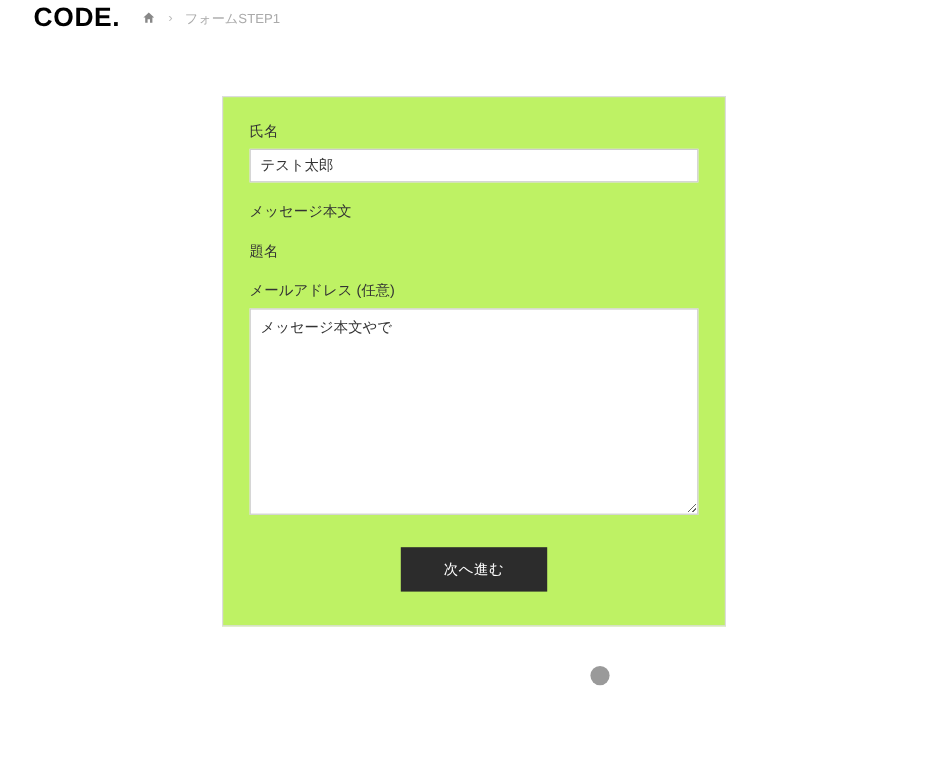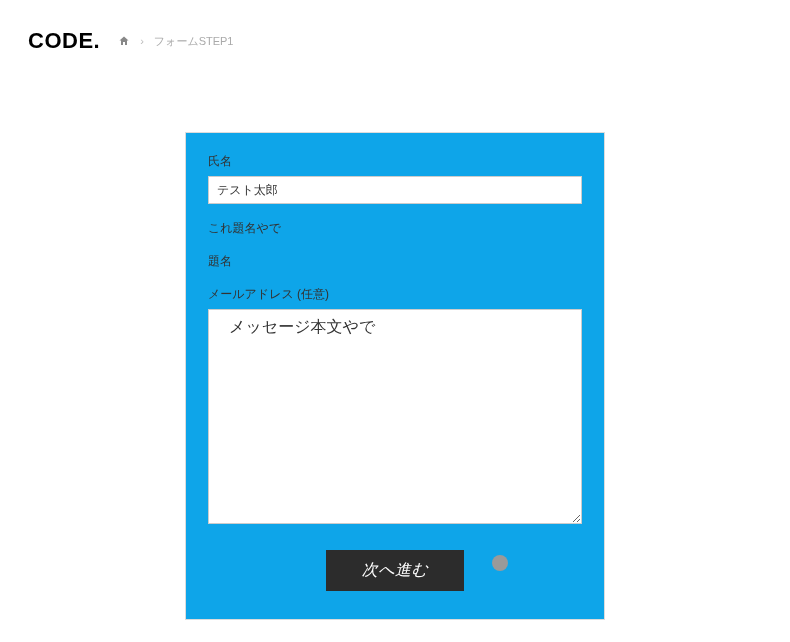--- a/index.html
+++ b/index.html
@@ -11,21 +11,21 @@
       font-family: -apple-system, BlinkMacSystemFont, "Segoe UI", "Hiragino Sans", "Hiragino Kaku Gothic ProN", Meiryo, sans-serif;
       background: #ffffff;
       width: 790px;
       height: 642px;
       overflow: hidden;
       position: relative;
     }
     .header {
       display: flex;
       align-items: center;
-      padding: 28px 28px;
+      padding: 2px 28px;
       gap: 18px;
     }
     .logo {
       font-size: 22px;
       font-weight: 900;
       letter-spacing: 0.5px;
       color: #000;
     }
     .breadcrumb {
       display: flex;
@@ -43,21 +43,21 @@
       color: #bbb;
       font-size: 11px;
     }
     .breadcrumb-current {
       color: #aaa;
       font-size: 11px;
     }
     .form-container {
       width: 420px;
       margin: 50px auto 0;
-      background: #0ea5e9;
+      background: #bef264;
       border: 1px solid #dcdcdc;
       padding: 20px 22px 28px 22px;
     }
     .form-group {
       margin-bottom: 16px;
     }
     .form-label {
       display: block;
       font-size: 12px;
       color: #333;
@@ -70,44 +70,43 @@
       border: 1px solid #cccccc;
       background: #ffffff;
       padding: 0 8px;
       font-size: 12px;
       color: #333;
       font-family: Liberation Sans, sans-serif;
       outline: none;
     }
     .form-textarea {
       width: 100%;
-      height: 215px;
+      height: 172px;
       border: 1px solid #cccccc;
       background: #ffffff;
-      padding: 7px 20px;
-      font-size: 16px;
+      padding: 7px 8px;
+      font-size: 12px;
       color: #333;
       font-family: inherit;
       resize: vertical;
       outline: none;
     }
     .button-row {
       margin-top: 22px;
       text-align: center;
     }
     .submit-button {
       background: #2c2c2c;
       color: #ffffff;
       border: none;
-      font-size: 16px;
+      font-size: 12px;
       padding: 10px 36px;
       cursor: pointer;
       font-family: inherit;
       letter-spacing: 0.5px;
-      font-style: italic;
     }
     .cursor-dot {
       position: absolute;
       left: 492px;
       top: 555px;
       width: 16px;
       height: 16px;
       background: #9a9a9a;
       border-radius: 50%;
       pointer-events: none;
@@ -130,21 +129,21 @@
 </div>
 
 <div class="form-container">
 
   <div class="form-group">
     <label class="form-label">氏名</label>
     <input type="text" class="form-input" value="テスト太郎" style="">
   </div>
 
   <div class="form-group">
-    <label class="form-label">これ題名やで</label>
+    <label class="form-label">メッセージ本文</label>
   </div>
 
   <div class="form-group">
     <label class="form-label">題名</label>
   </div>
 
   <div class="form-group">
     <label class="form-label">メールアドレス (任意)</label>
     <textarea class="form-textarea" style="">メッセージ本文やで</textarea>
   </div>

